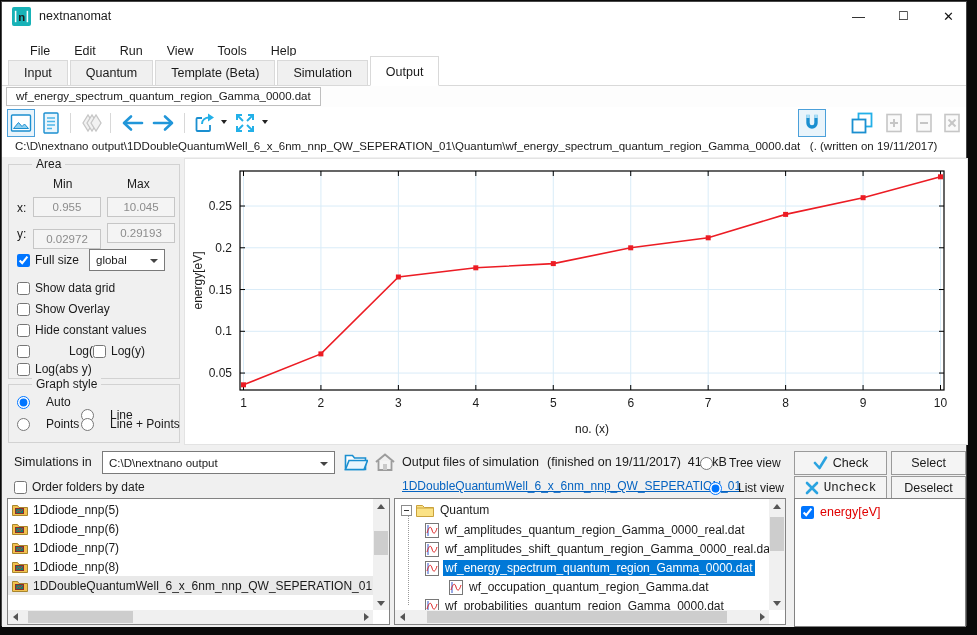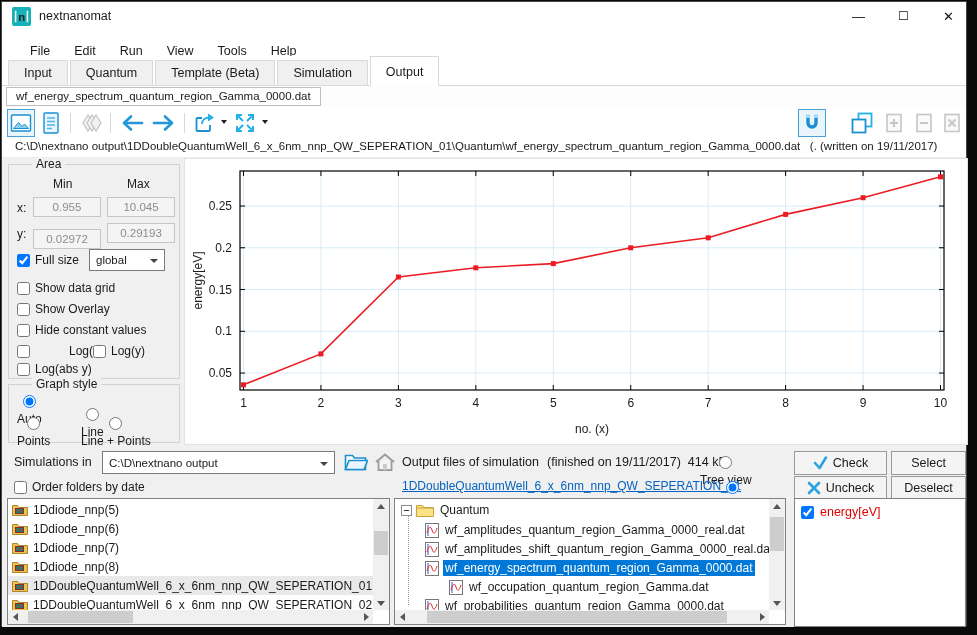--- a/index.html
+++ b/index.html
@@ -43,21 +43,21 @@
   .groupbox .gb-label { position:absolute; top:-8px; left:23px; background:#f0f0f0; padding:0 4px; font-size:12px; }
   .gb-area { left:6px; top:7px; width:172px; height:215px; }
   .gb-style { left:6px; top:227px; width:172px; height:59px; }
   .colhdr { position:absolute; font-size:12px; }
   .axfield { position:absolute; width:68px; height:20px; background:#f4f4f4; border:1px solid #c6c6c6; color:#8c8c8c; font-size:11.5px; text-align:center; font-family:"Liberation Sans",sans-serif; }
   .rowlbl { position:absolute; font-size:12px; }
   .cbrow { position:absolute; display:flex; align-items:center; gap:5px; font-size:12px; white-space:nowrap; }
   .cbrow input { width:13px; height:13px; margin:0; }
   .combo { background:#fff; border:1px solid #7a7a7a; font-size:11.5px; display:flex; align-items:center; padding:0 6px; position:relative; }
   .combo .caret { position:absolute; right:6px; top:50%; margin-top:-1px; width:0; height:0; border-left:4px solid transparent; border-right:4px solid transparent; border-top:4px solid #444; }
-  .radiorow { position:absolute; display:flex; align-items:center; gap:4px; font-size:12px; white-space:nowrap;flex-direction:column; }
+  .radiorow { position:absolute; display:flex; align-items:center; gap:16px; font-size:12px; white-space:nowrap; }
   .radiorow input { width:13px; height:13px; margin:0; }
 
   
   .chart-panel { position:absolute; left:182px; top:1px; width:784px; height:287px; background:#fff; border:1px solid #e3e3e3; }
   svg text { font-family:"Liberation Sans",sans-serif; font-size:12px; fill:#1c1c1c; }
   svg .axlbl { font-size:12px; fill:#1c1c1c; }
 
   
   .bottom { position:absolute; left:0; top:444px; right:0; height:181px; background:#f0f0f0; }
   .lbl { position:absolute; font-size:12.5px; white-space:pre; }
@@ -408,21 +408,21 @@
 
     <div class="btn" style="left:792px; top:5px; width:93px; height:24px;">
       <svg width="15" height="14" viewBox="0 0 15 14">
         <path d="M2 7 l4.5 5 L13 1.5" fill="none" stroke="#2aa3e0" stroke-width="2.6" stroke-linecap="round" stroke-linejoin="round"></path>
       </svg>
       <span>Check</span>
     </div>
     <div class="btn" style="left:889px; top:5px; width:75px; height:24px;">
       <span>Select</span>
     </div>
-    <div class="btn" style="left:792px; top:30px; width:93px; height:24px;">
+    <div class="btn" style="left:792px; top:30px; width:93px; height:24px;font-family:Liberation Mono, monospace;">
       <svg width="14" height="14" viewBox="0 0 14 14">
         <path d="M2 2 L12 12 M12 2 L2 12" fill="none" stroke="#2aa3e0" stroke-width="2.6" stroke-linecap="round"></path>
       </svg>
       <span>Uncheck</span>
     </div>
     <div class="btn" style="left:889px; top:30px; width:75px; height:24px;">
       <span>Deselect</span>
     </div>
 
     <div class="listbox" style="left:5px; top:52px; width:383px; height:127px;">
@@ -460,28 +460,20 @@
           <span>1Ddiode_nnp(8)</span>
         </div>
         <div class="lb-row sel">
           <svg width="16" height="13" viewBox="0 0 16 13">
               <path d="M.5 2.5 h5 l1.5 2 h8.5 v8 H.5z" fill="#f2c14e" stroke="#a8862e"></path>
               <rect x="3.5" y="5.5" width="8" height="5" fill="#17806d" stroke="#8a2c2c"></rect>
               <path d="M4.5 9 l2-1.7 1.8 1.3 2.2-2.2" stroke="#e03030" fill="none"></path>
             </svg>
           <span>1DDoubleQuantumWell_6_x_6nm_nnp_QW_SEPERATION_01</span>
         </div>
-        <div class="lb-row">
-          <svg width="16" height="13" viewBox="0 0 16 13">
-              <path d="M.5 2.5 h5 l1.5 2 h8.5 v8 H.5z" fill="#f2c14e" stroke="#a8862e"></path>
-              <rect x="3.5" y="5.5" width="8" height="5" fill="#17806d" stroke="#8a2c2c"></rect>
-              <path d="M4.5 9 l2-1.7 1.8 1.3 2.2-2.2" stroke="#e03030" fill="none"></path>
-            </svg>
-          <span>1DDoubleQuantumWell_6_x_6nm_nnp_QW_SEPERATION_02</span>
-        </div>
       </div>
       <div class="vscroll">
         <div class="sarrow" style="top:0;">
             <div class="tri-up"></div>
           </div>
         <div class="sthumb" style="left:1px; right:1px; top:32px; height:24px;"></div>
         <div class="sarrow" style="bottom:0;">
             <div class="tri-down"></div>
           </div>
       </div>

